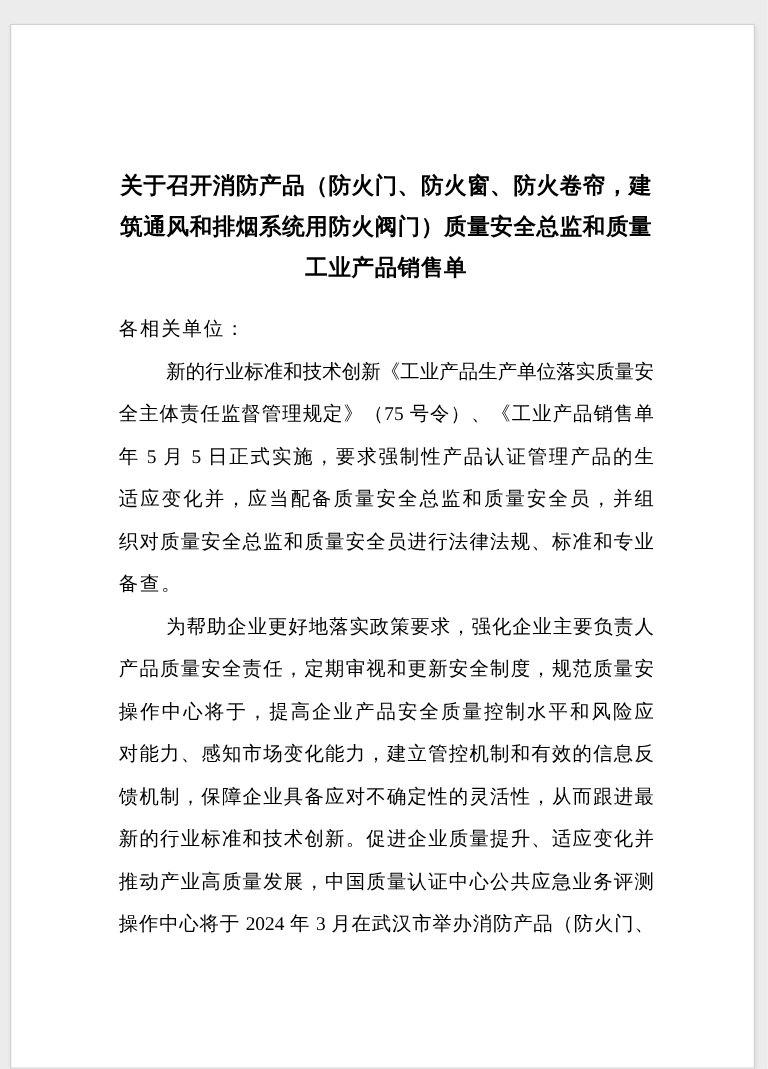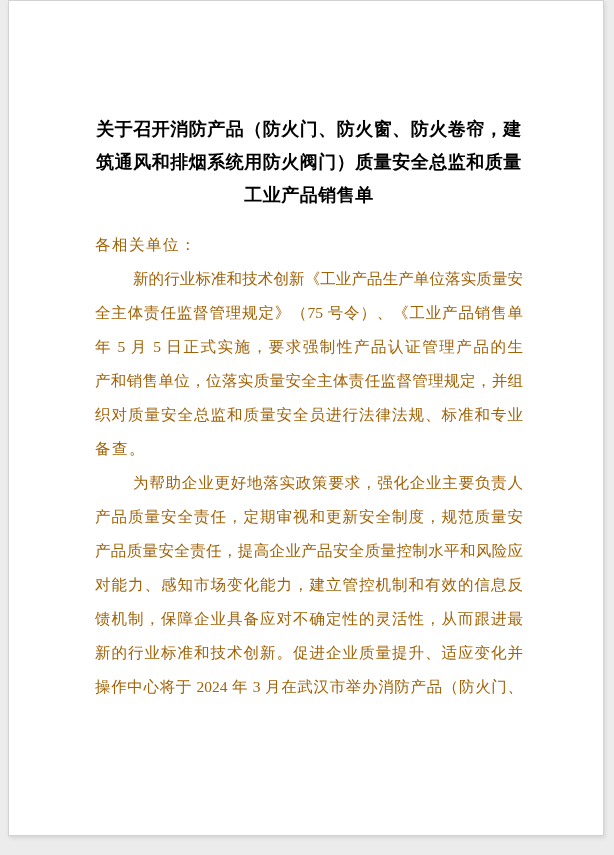--- a/index.html
+++ b/index.html
@@ -13,21 +13,21 @@
   }
   .canvas {
     position: relative;
     width: 614px;
     height: 855px;
     background: #ececec;
   }
   .page {
     position: absolute;
     left: 8px;
-    top: 0;
+    top: 19px;
     width: 596px;
     height: 836px;
     box-sizing: border-box;
     background: #ffffff;
     border: 1px solid #d2d2d2;
     box-shadow: 1px 2px 4px rgba(0,0,0,0.10);
   }
   .content {
     box-sizing: border-box;
     width: 100%;
@@ -44,21 +44,21 @@
     color: #000000;
     letter-spacing: 0.5px;
   }
   .title .tline {
     white-space: nowrap;
   }
   .doc-body {
     margin-top: 16px;
     font-size: 15.5px;
     line-height: 34px;
-    color: #a16207;
+    color: #000000;
   }
   .para { margin: 0; padding: 0; }
   .line {
     text-align: left;
     letter-spacing: 1.5px;
   }
   .line.just {
     letter-spacing: 0;
     text-align: justify;
     text-align-last: justify;
@@ -80,29 +80,30 @@
           <div class="tline">工业产品销售单</div>
         </div>
       <div class="doc-body">
           <div class="para">
             <div class="line">各相关单位：</div>
           </div>
           <div class="para">
             <div class="line just ind">新的行业标准和技术创新《工业产品生产单位落实质量安</div>
             <div class="line just">全主体责任监督管理规定》（75 号令）、《工业产品销售单</div>
             <div class="line just">年 5 月 5 日正式实施，要求强制性产品认证管理产品的生</div>
-            <div class="line just">产和销售单位，位落实质量安全主体责任监督管理规定，并组</div>
+            <div class="line just">适应变化并，应当配备质量安全总监和质量安全员，并组</div>
             <div class="line just">织对质量安全总监和质量安全员进行法律法规、标准和专业</div>
             <div class="line">备查。</div>
           </div>
           <div class="para">
             <div class="line just ind">为帮助企业更好地落实政策要求，强化企业主要负责人</div>
             <div class="line just">产品质量安全责任，定期审视和更新安全制度，规范质量安</div>
-            <div class="line just">产品质量安全责任，提高企业产品安全质量控制水平和风险应</div>
+            <div class="line just">操作中心将于，提高企业产品安全质量控制水平和风险应</div>
             <div class="line just">对能力、感知市场变化能力，建立管控机制和有效的信息反</div>
             <div class="line just">馈机制，保障企业具备应对不确定性的灵活性，从而跟进最</div>
             <div class="line just">新的行业标准和技术创新。促进企业质量提升、适应变化并</div>
+            <div class="line just">推动产业高质量发展，中国质量认证中心公共应急业务评测</div>
             <div class="line just">操作中心将于 2024 年 3 月在武汉市举办消防产品（防火门、</div>
           </div>
         </div>
     </div>
   </div>
 </div>
 
 </body></html>

